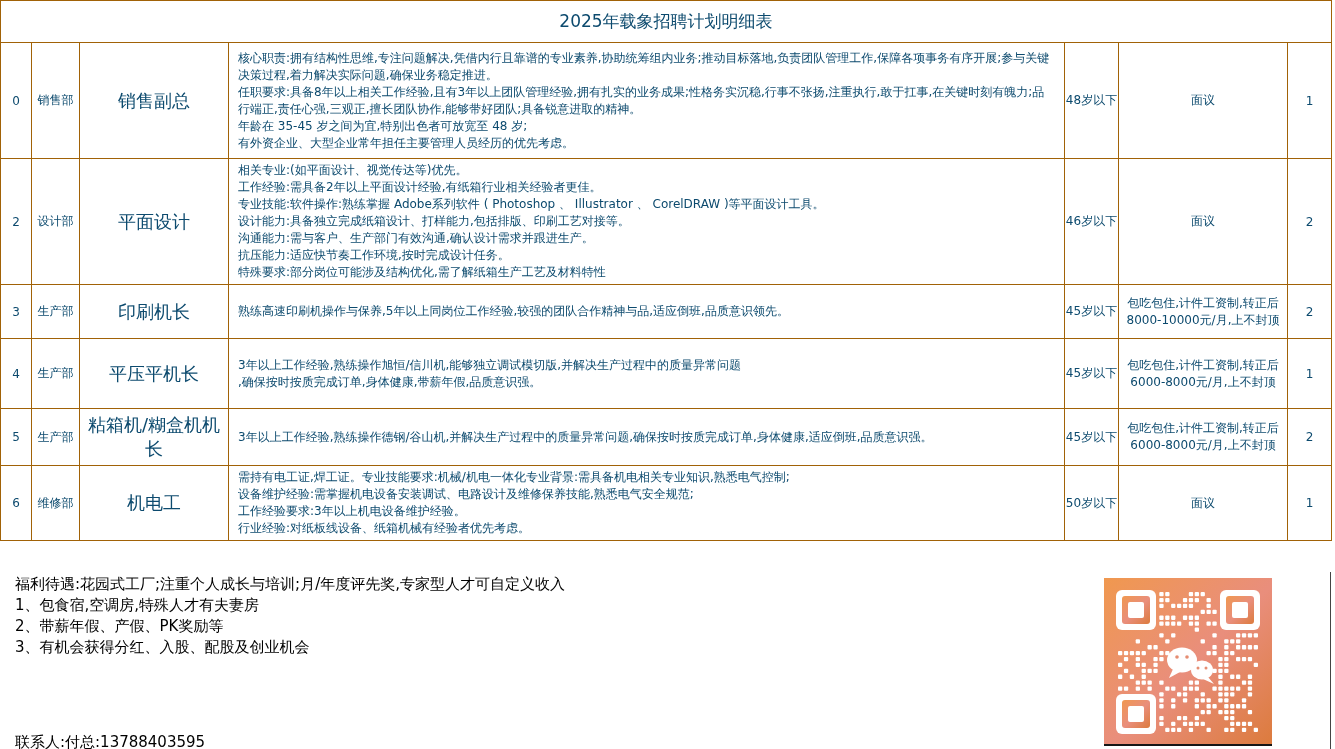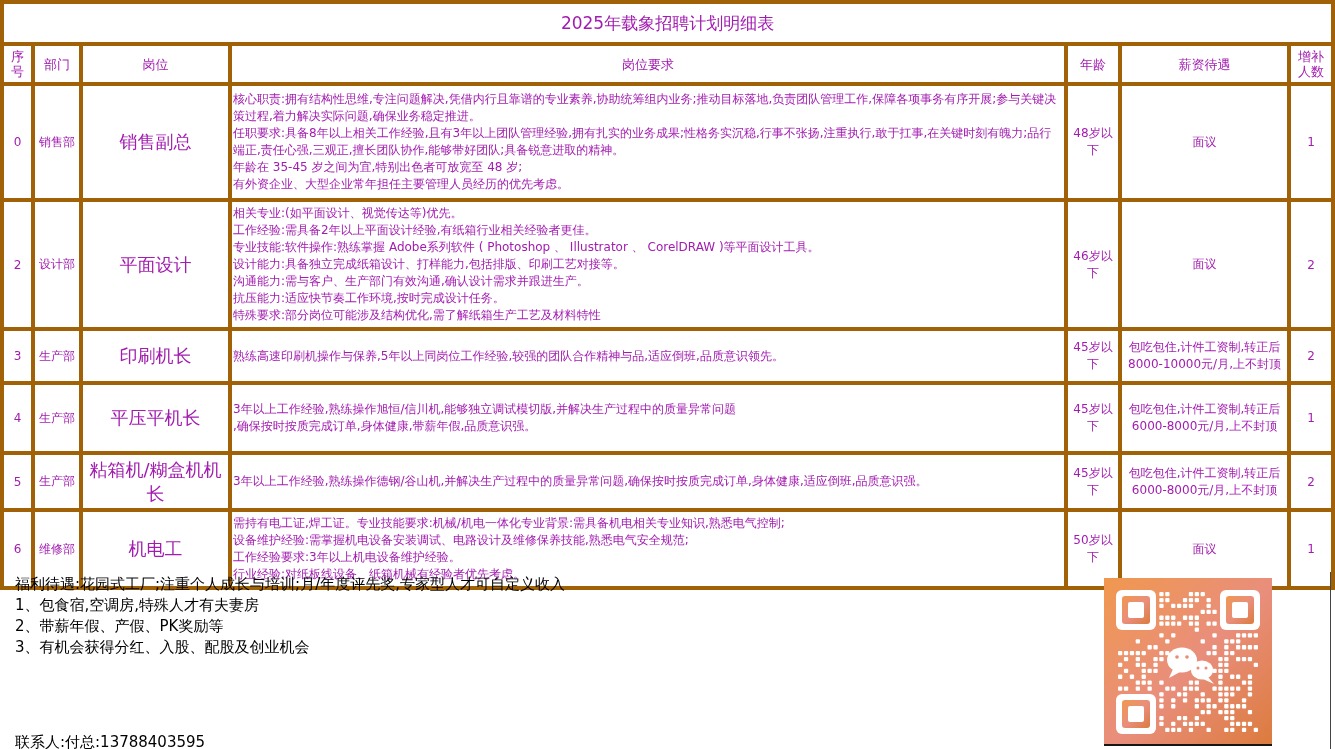--- a/index.html
+++ b/index.html
@@ -7,38 +7,38 @@
   #page {
     position:relative; width:1335px; height:749px; overflow:hidden;
     background:#fff; font-family:"DejaVu Sans","Liberation Sans",sans-serif;
     color:#000;
   }
   table.sheet {
     position:absolute; left:0; top:0; width:1332px;
     border-collapse:collapse; table-layout:fixed;
   }
   table.sheet td, table.sheet th {
-    border:4px solid #a16207; overflow:hidden;
-    font-weight:normal; color:#a21caf;
+    border:1px solid #a16207; overflow:hidden;
+    font-weight:normal; color:#0c4a6e;
   }
   .title-cell {
     height:42px; text-align:center; vertical-align:middle;
     font-size:17px; font-weight:bold;
   }
   tr.head th {
     height:40px; text-align:center; vertical-align:middle;
     font-size:13px; line-height:15px; padding:0 2px;
   }
   td.c-no, td.c-dept, td.c-pos, td.c-age, td.c-sal, td.c-cnt {
     text-align:center; vertical-align:middle; font-size:12px;
   }
   td.c-pos { font-size:18px; }
   td.c-req {
     text-align:left; vertical-align:middle; font-size:12px;
-    line-height:17px; padding:3px 1px; white-space:pre-line;
+    line-height:17px; padding:3px 9px; white-space:pre-line;
   }
   td.c-sal { line-height:17px; padding:0 3px; }
   .foot-line { position:absolute; left:3px; font-size:15px; line-height:17px; white-space:nowrap;margin-left:12px; }
   #qr-wrap { position:absolute; left:1104px; top:578px; width:168px; height:167px; }
   #qr-underline { position:absolute; left:1104px; top:744px; width:168px; height:2px; background:#161616; }
   #right-gridline { position:absolute; left:1330px; top:572px; width:1px; height:177px; background:#444; }
 </style>
 </head>
 <body>
 
@@ -50,29 +50,20 @@
         <col style="width:48px">
         <col style="width:149px">
       <col style="width:836px">
         <col style="width:54px">
         <col style="width:169px">
       <col style="width:44px">
     </colgroup>
     <tbody>
       <tr>
         <td class="title-cell" colspan="7">2025年载象招聘计划明细表</td>
-      </tr>
-      <tr class="head">
-        <th>序号</th>
-        <th>部门</th>
-        <th>岗位</th>
-        <th>岗位要求</th>
-        <th>年龄</th>
-        <th>薪资待遇</th>
-        <th>增补人数</th>
       </tr>
     </tbody>
     <tbody id="rows">
         <tr style="height: 116px;">
       <td class="c-no">0</td>
       <td class="c-dept">销售部</td>
       <td class="c-pos">销售副总</td>
       <td class="c-req">核心职责:拥有结构性思维,专注问题解决,凭借内行且靠谱的专业素养,协助统筹组内业务;推动目标落地,负责团队管理工作,保障各项事务有序开展;参与关键决策过程,着力解决实际问题,确保业务稳定推进。
 任职要求:具备8年以上相关工作经验,且有3年以上团队管理经验,拥有扎实的业务成果;性格务实沉稳,行事不张扬,注重执行,敢于扛事,在关键时刻有魄力;品行端正,责任心强,三观正,擅长团队协作,能够带好团队;具备锐意进取的精神。
 年龄在 35-45 岁之间为宜,特别出色者可放宽至 48 岁;

